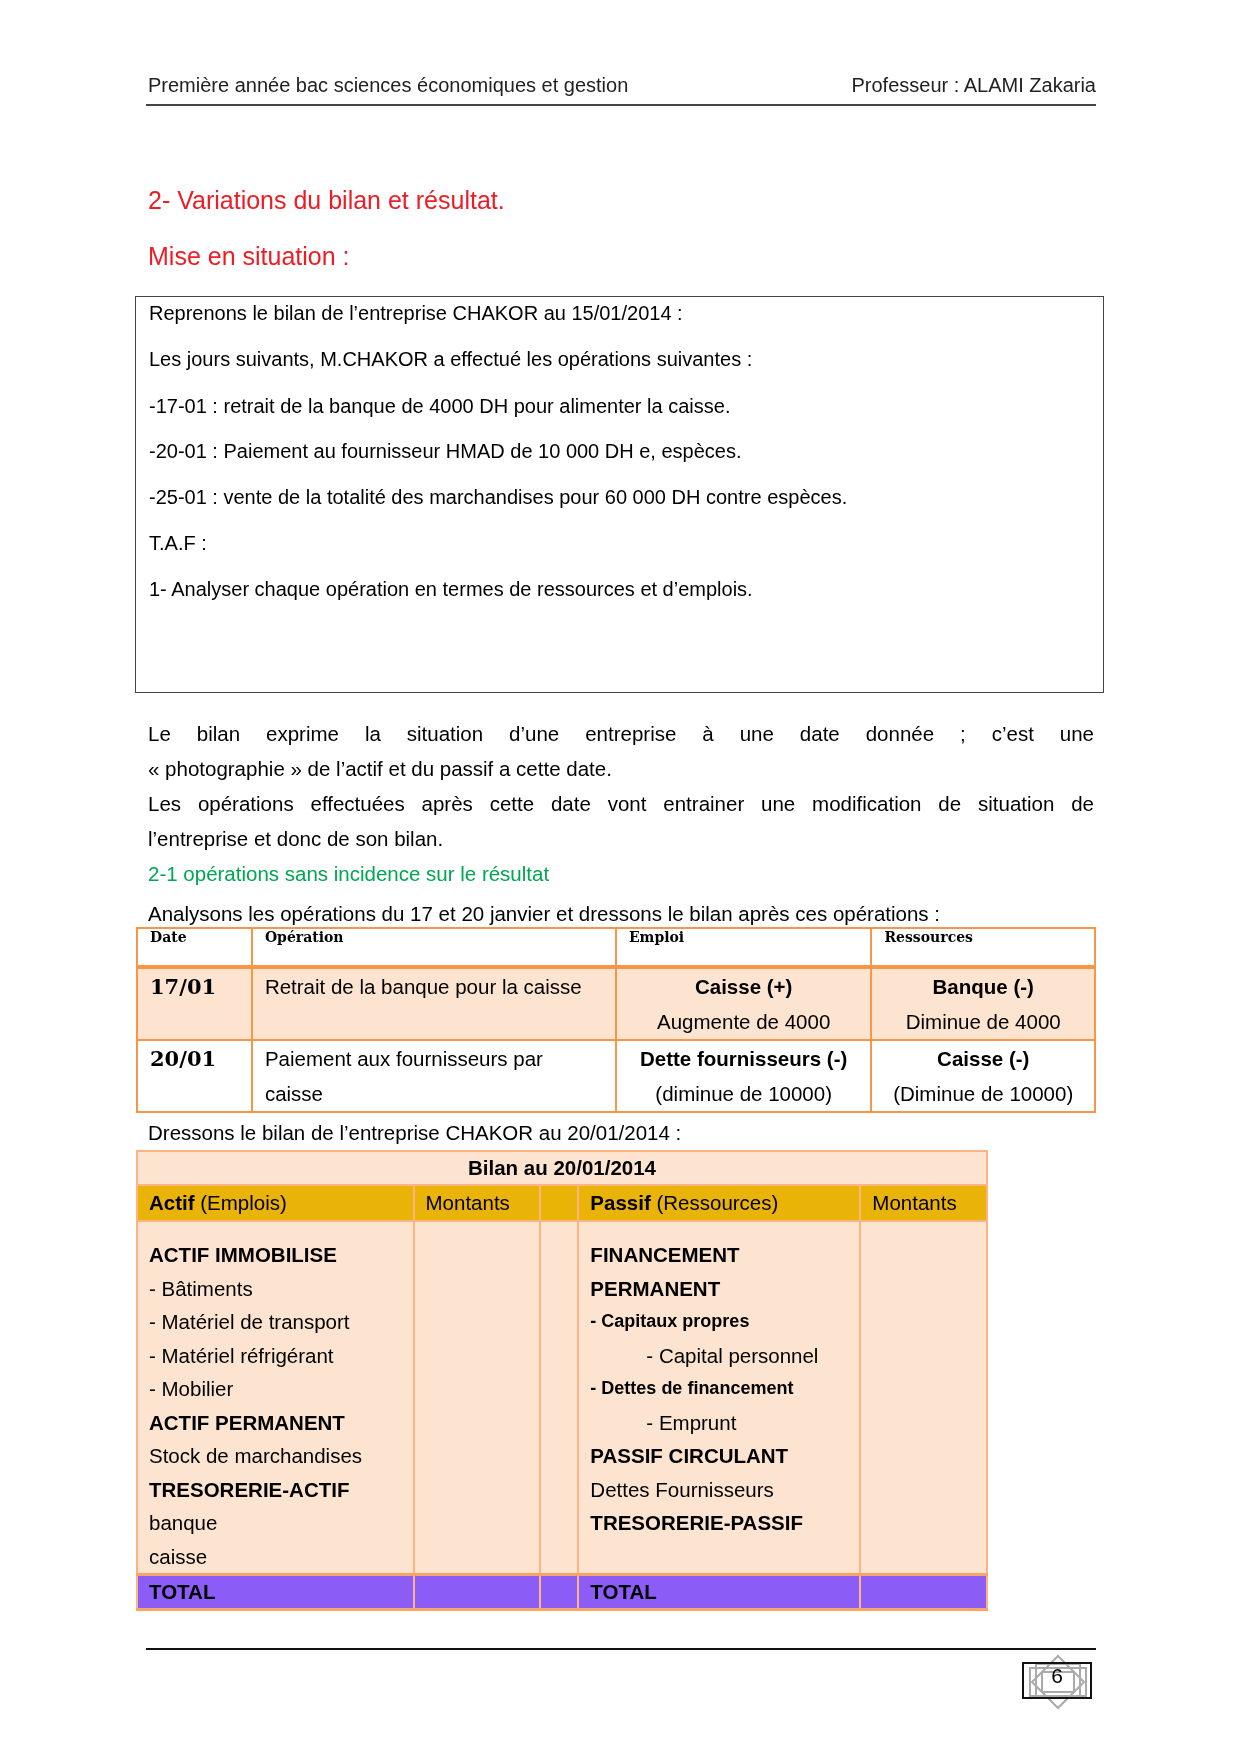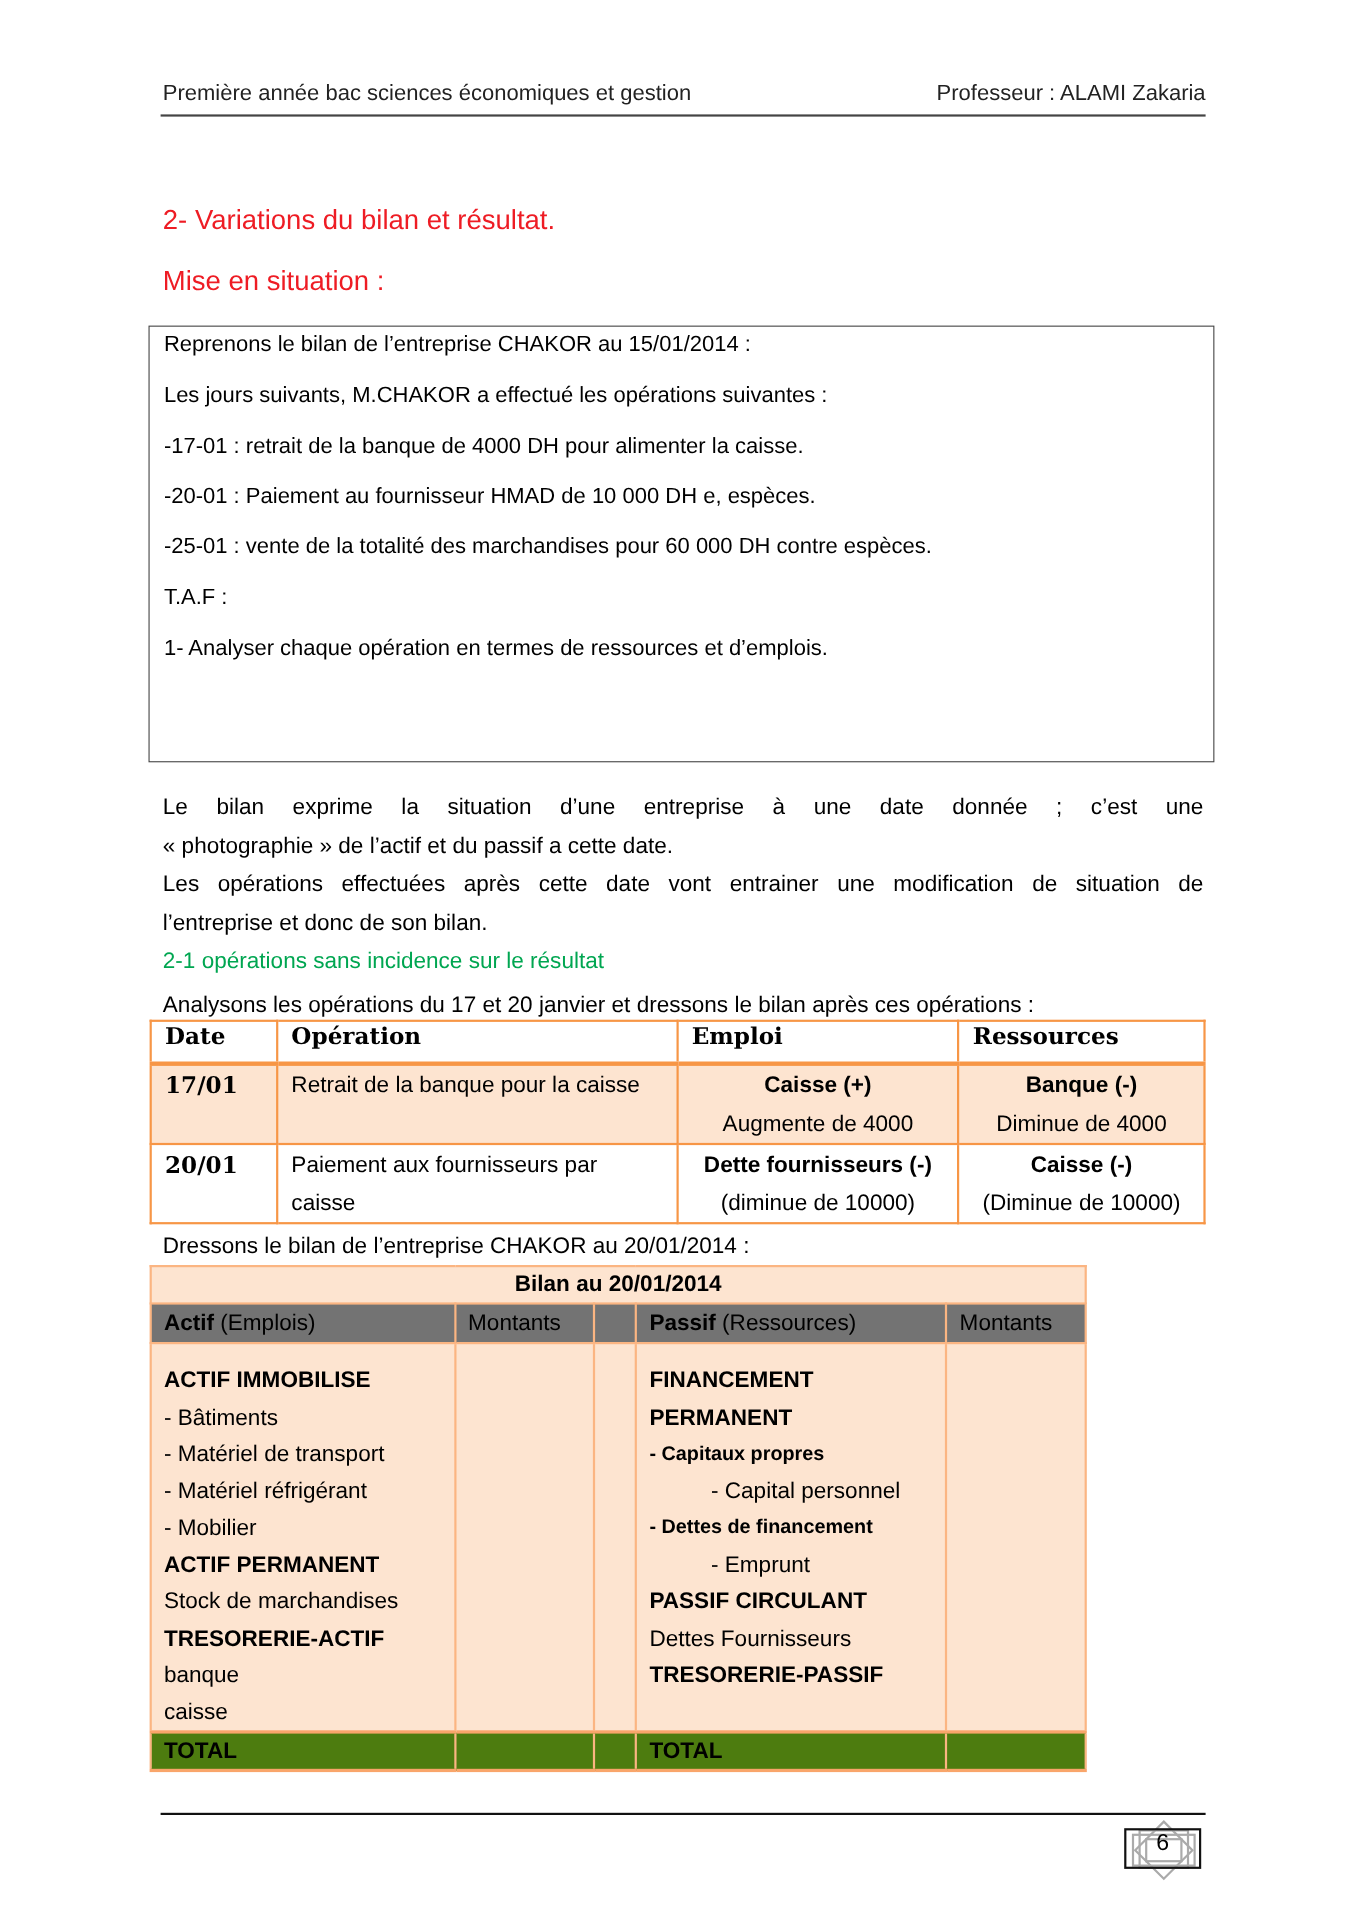--- a/index.html
+++ b/index.html
@@ -14,32 +14,32 @@
   .h2 { left:148px; top:186px; font-size:25px; }
   .h3 { left:148px; top:242px; font-size:25px; }
   .box { left:135px; top:296px; width:969px; height:397px; border:1.5px solid #444; box-sizing:border-box; }
   .box p { margin:0; position:absolute; left:13px; font-size:20px; }
   .para { left:148px; width:946px; font-size:20.5px; line-height:35px; }
   .justify { text-align:justify; text-align-last:justify; }
   .green { color:#00a651; }
   table { border-collapse:collapse; }
   .ops { position:absolute; left:136px; top:927px; width:960px; font-size:20.5px; }
   .ops td, .ops th { border:2px solid #f79646; padding:0 12px; vertical-align:top; }
-  .ops th { font-family:"DejaVu Serif", serif; font-weight:bold; text-align:left; height:36px; font-size:21px; border-bottom:4px solid #f79646; }
+  .ops th { font-family:"DejaVu Serif", serif; font-weight:bold; text-align:left; height:36px; font-size:14px; border-bottom:4px solid #f79646; }
   .ops .date { font-family:"DejaVu Serif", serif; font-weight:bold; font-size:21px; }
   .ops tr.shade td { background:#fde4d0; }
   .ops td { line-height:35px; height:70px; }
   .ops .c { text-align:center; }
   .ops .b { font-weight:bold; }
   .bilan { position:absolute; left:136px; top:1150px; width:852px; font-size:20.5px; }
   .bilan td { border:2px solid #fbb582; padding:0 11px; background:#fde4d0; vertical-align:top; }
   .bilan .title td { text-align:center; font-weight:bold; height:32px; line-height:32px; }
-  .bilan .colh td { background:#737373; height:34px; line-height:34px; }
+  .bilan .colh td { background:#eab308; height:34px; line-height:34px; }
   .bilan .body td { line-height:33.5px; padding-top:16px; }
-  .bilan .total td { background:#4d7c0f; font-weight:bold; height:32px; line-height:32px; border-top:3px solid #f9a56a; border-bottom:3px solid #f9a56a; }
+  .bilan .total td { background:#8b5cf6; font-weight:bold; height:32px; line-height:32px; border-top:3px solid #f9a56a; border-bottom:3px solid #f9a56a; }
   .bilan .line { display:block; height:33.5px; }
   .bilan .small-b { font-weight:bold; font-size:18px; }
   .bilan .ind { padding-left:56px; }
   .foot-line { left:146px; width:950px; top:1648px; height:2px; background:#111; }
   .pagebox { left:1022px; top:1662px; width:70px; height:37px; border:2px solid #111; box-sizing:border-box; }
   .pagenum { left:1022px; top:1664px; width:70px; text-align:center; font-size:21px; }
 </style>
 </head>
 <body>
 

